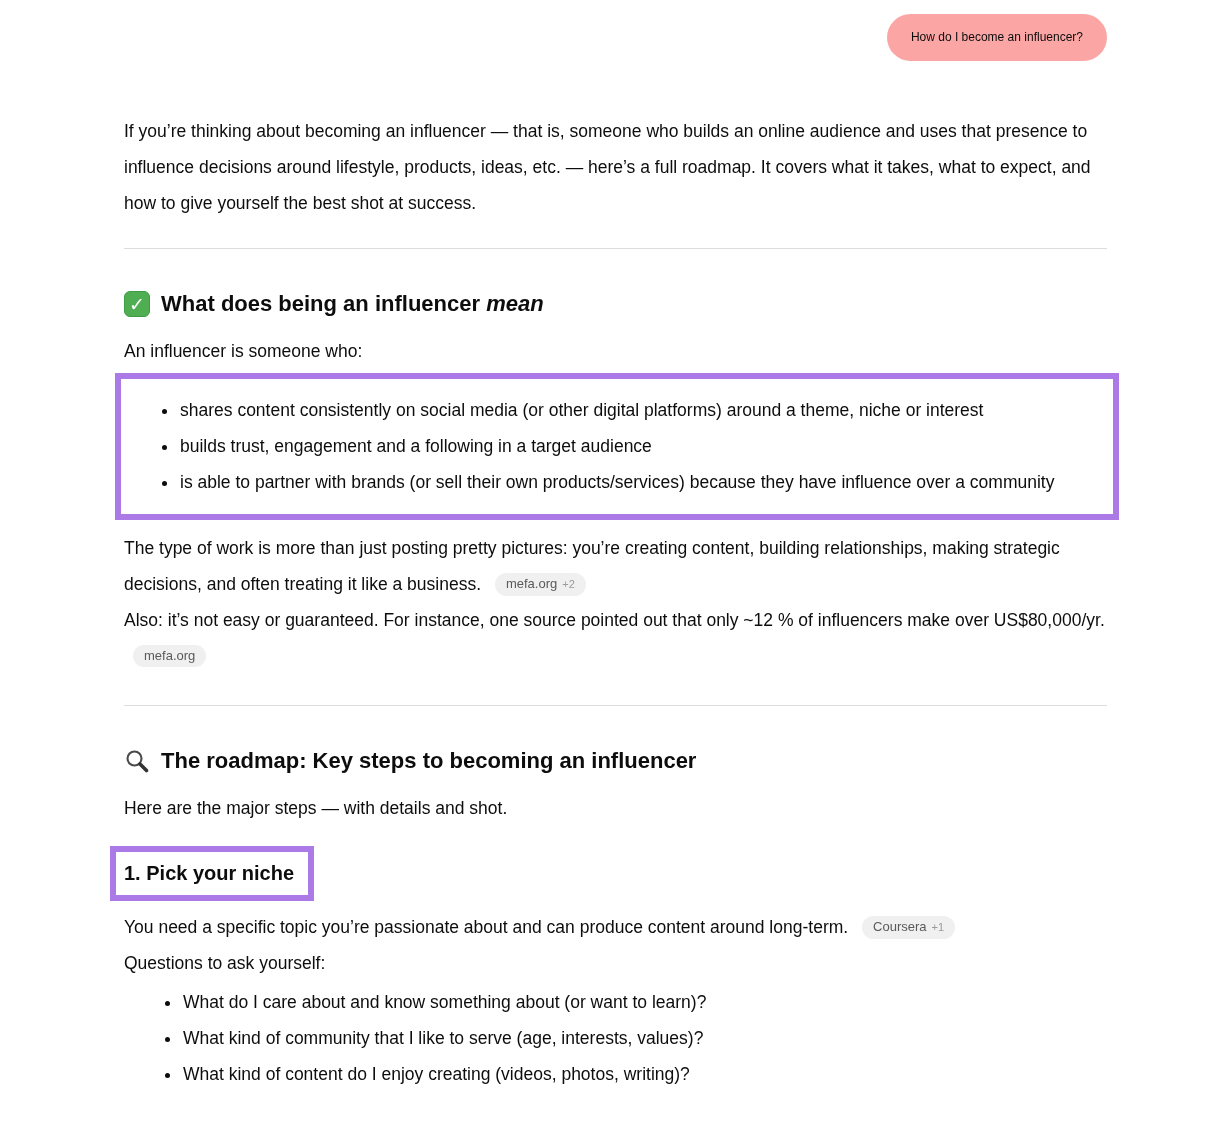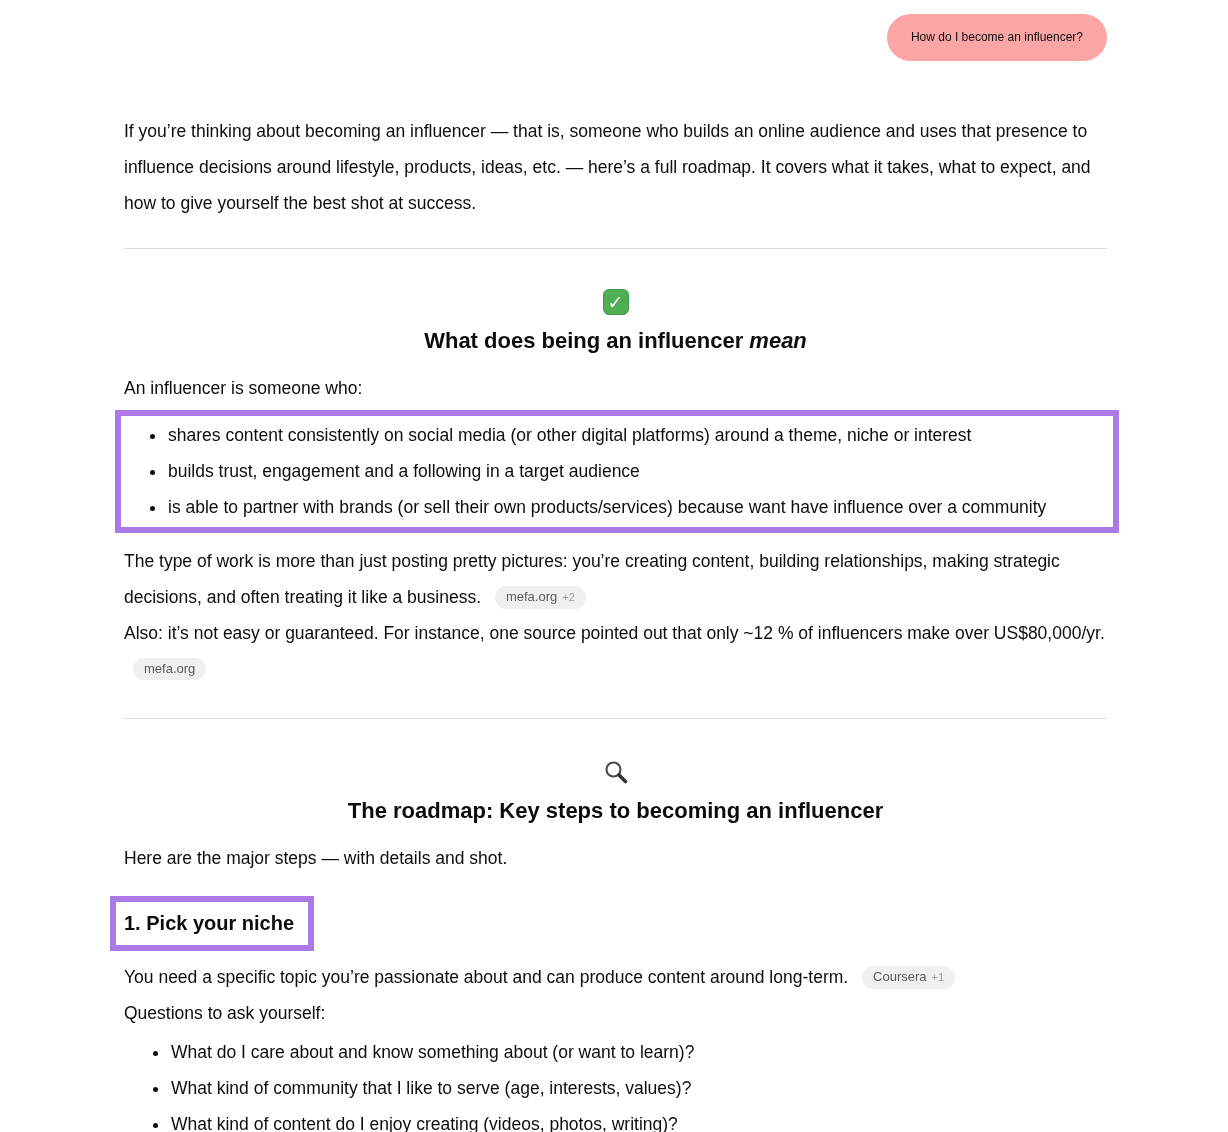--- a/index.html
+++ b/index.html
@@ -43,21 +43,20 @@
     margin: 27px 0 0 0;
   }
   h2.section-heading {
     font-size: 22px;
     line-height: 30px;
     font-weight: 700;
     margin: 40px 0 0 0;
     display: flex;
     align-items: center;
     gap: 11px;
-    flex-direction: column;
   }
   h2 .em { font-style: italic; }
   .lead { margin-top: 14px; }
   
   .hl-box {
     border: 6px solid var(--hl, #ab7ae7);
     margin: 4px 0 0 -9px;
     width: 1004px;
     padding: 1px 0 2px 0;
   }
@@ -68,21 +67,21 @@
     margin: 20px 16px 0 -14px;
   }
   .step-heading {
     font-size: 20px;
     line-height: 26px;
     font-weight: 700;
     margin: 0;
   }
   
   ul.bullets {
-    margin: 0;
+    margin: 12px;
     padding-left: 46px;
   }
   ul.bullets li {
     font-size: 17.5px;
     line-height: 36px;
     padding-left: 1px;
   }
   ul.questions { margin-top: 3px; }
   
   .check-icon {
@@ -150,21 +149,21 @@
       <span class="check-icon"></span>
       <span><span>What does being an influencer </span><span class="em">mean</span></span>
     </h2>
 
     <p class="para lead">An influencer is someone who:</p>
 
     <div class="hl-box">
       <ul class="bullets">
         <li>shares content consistently on social media (or other digital platforms) around a theme, niche or interest</li>
         <li>builds trust, engagement and a following in a target audience</li>
-        <li>is able to partner with brands (or sell their own products/services) because want have influence over a community</li>
+        <li>is able to partner with brands (or sell their own products/services) because they have influence over a community</li>
       </ul>
     </div>
 
     <p class="para work-para">
       <span>The type of work is more than just posting pretty pictures: you’re creating content, building relationships, making strategic decisions, and often treating it like a business.</span>
       <span class="citation">
           <span class="src">mefa.org</span>
           <span class="more">+2</span>
         </span>
     </p>

